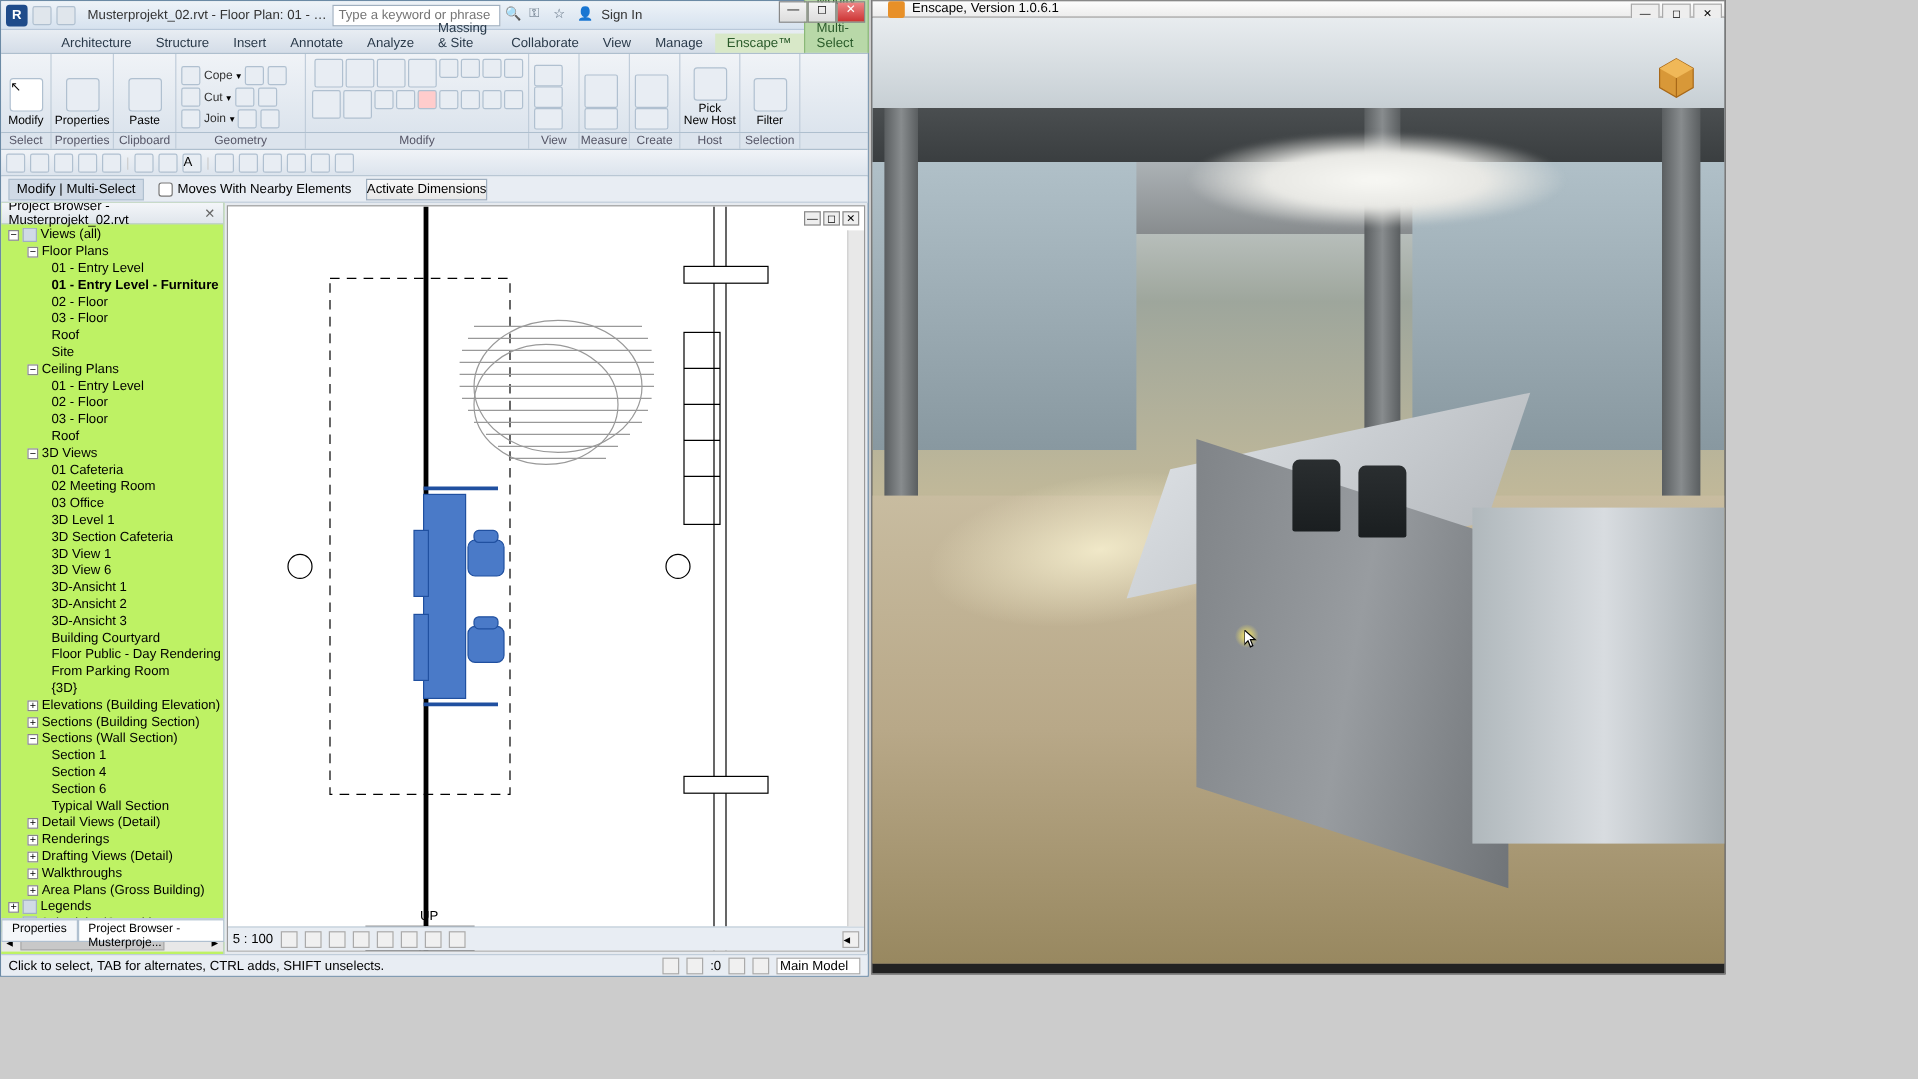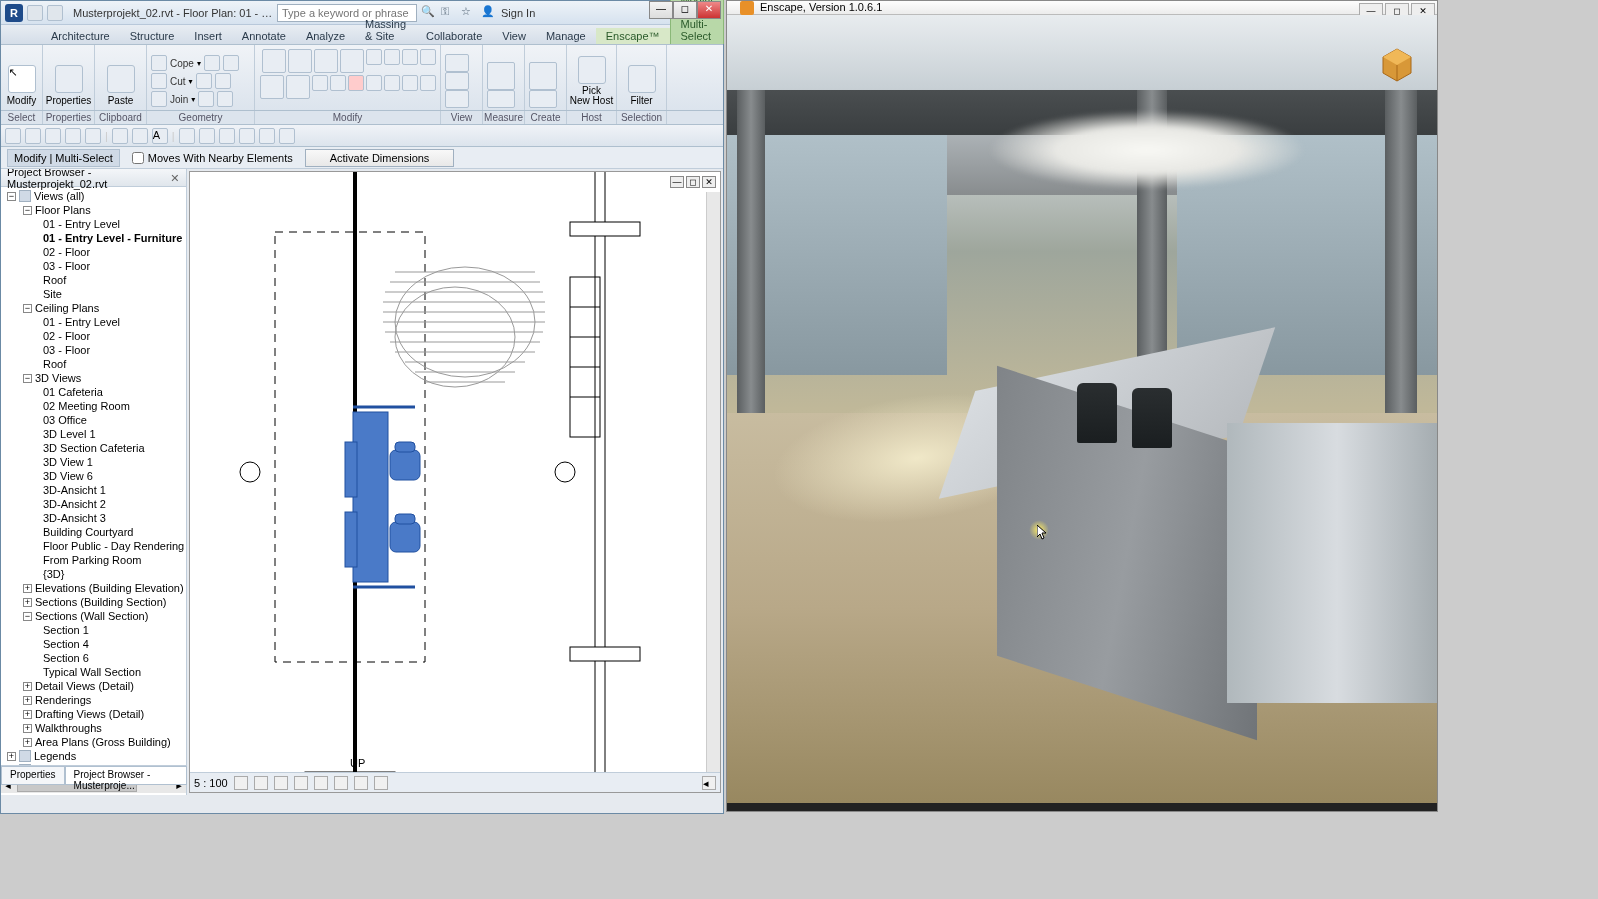--- a/index.html
+++ b/index.html
@@ -26,25 +26,25 @@
 .big-btn .bicon{width:28px;height:28px;background:#e8edf3;border:1px solid #b0c0d0;border-radius:3px}
 .big-btn span{font-size:10px}
 .small-row{display:flex;align-items:center;gap:3px;padding:1px 0}
 .sicon{width:16px;height:16px;background:#e8edf3;border:1px solid #b0c0d0;border-radius:2px}
 .slabel{font-size:10px;color:#333}
 .qat2{height:22px;background:linear-gradient(#f0f3f7,#dce4ed);border-bottom:1px solid #aebfce;display:flex;align-items:center;padding:0 4px;gap:4px}
 .options-bar{height:22px;background:#e8edf3;border-bottom:1px solid #c0cdda;display:flex;align-items:center;padding:0 6px;gap:12px}
 .opt-label{background:#d0dae6;padding:2px 6px;border:1px solid #b0c0d0}
 .chk{display:flex;align-items:center;gap:4px}
 .chk input{width:12px;height:12px}
-.act-btn{padding:2px 24px;border:1px solid #a0b0c0;background:linear-gradient(#f8f8f8,#e8e8e8)}
+.act-btn{padding:2px 0;border:1px solid #a0b0c0;background:linear-gradient(#f8f8f8,#e8e8e8)}
 .pb-header{height:18px;background:linear-gradient(#f4f6f9,#e0e6ec);border-bottom:1px solid #c0cdda;padding:0 6px;display:flex;align-items:center;justify-content:space-between}
 .pb-close{width:12px;height:12px;text-align:center;cursor:pointer;color:#666}
 .main-split{display:flex;height:calc(100% - 186px)}
-.project-browser{width:186px;background:#ffffff;border-right:1px solid #c0cdda;overflow:hidden;position:relative}
+.project-browser{width:186px;background:#bef264;border-right:1px solid #c0cdda;overflow:hidden;position:relative}
 .pb-tree{height:calc(100% - 36px);overflow-y:auto;overflow-x:hidden;padding:2px;font-size:11px}
 .tree-node{padding:1px 0 1px 4px;white-space:nowrap;display:flex;align-items:center;gap:3px}
 .tree-node.l0{padding-left:4px}
 .tree-node.l1{padding-left:20px}
 .tree-node.l2{padding-left:40px}
 .tree-node.bold{font-weight:bold}
 .expander{width:9px;height:9px;border:1px solid #888;text-align:center;line-height:7px;font-size:9px;background:#fff}
 .node-icon{width:12px;height:12px;background:#d0dae6;border:1px solid #a0b0c0}
 .pb-scroll-h{height:16px;background:#e8e8e8;border-top:1px solid #ccc;display:flex;align-items:center}
 .pb-scroll-h .thumb{width:120px;height:12px;background:#c8c8c8;border:1px solid #aaa;margin-left:2px}
@@ -419,20 +419,31 @@
       </div>
       <div class="scrollbar-v" style="position:absolute;right:0;top:20px;bottom:20px;width:14px"></div>
     </div>
   </div>
 
   <div class="bottom-tabs">
     <div class="btab">Properties</div>
     <div class="btab" style="background:#fff">Project Browser - Musterproje...</div>
   </div>
 
+  <div class="status-bar">
+    <span>Click to select, TAB for alternates, CTRL adds, SHIFT unselects.</span>
+    <div class="status-right">
+      <div class="sb-icon"></div>
+      <div class="sb-icon"></div>
+      <span>:0</span>
+      <div class="sb-icon"></div>
+      <div class="sb-icon"></div>
+      <input class="sb-input" readonly="" value="Main Model" style="">
+    </div>
+  </div>
 </div>
 
 <div class="enscape-window">
   <div class="enscape-titlebar">
     <div class="e-logo"></div>
     <span>Enscape, Version 1.0.6.1</span>
     <div class="enscape-win-btns">
       <div class="e-win-btn">—</div>
       <div class="e-win-btn">◻</div>
       <div class="e-win-btn">✕</div>

